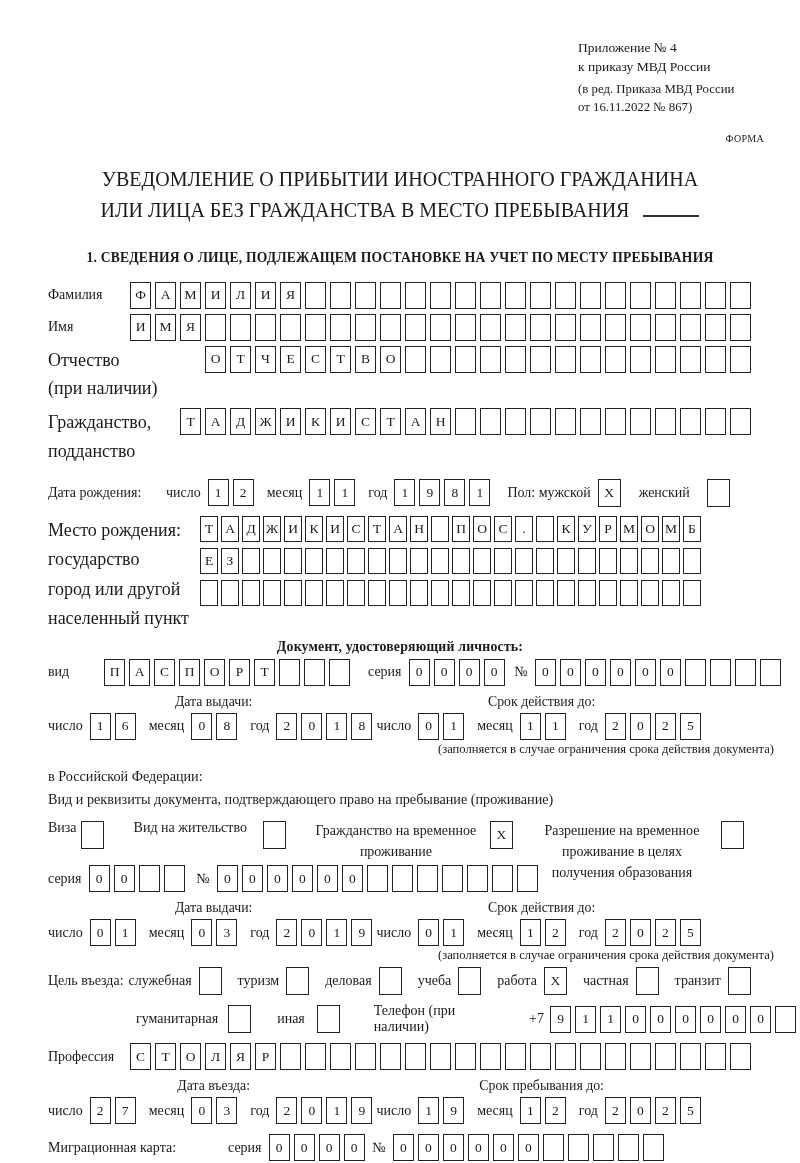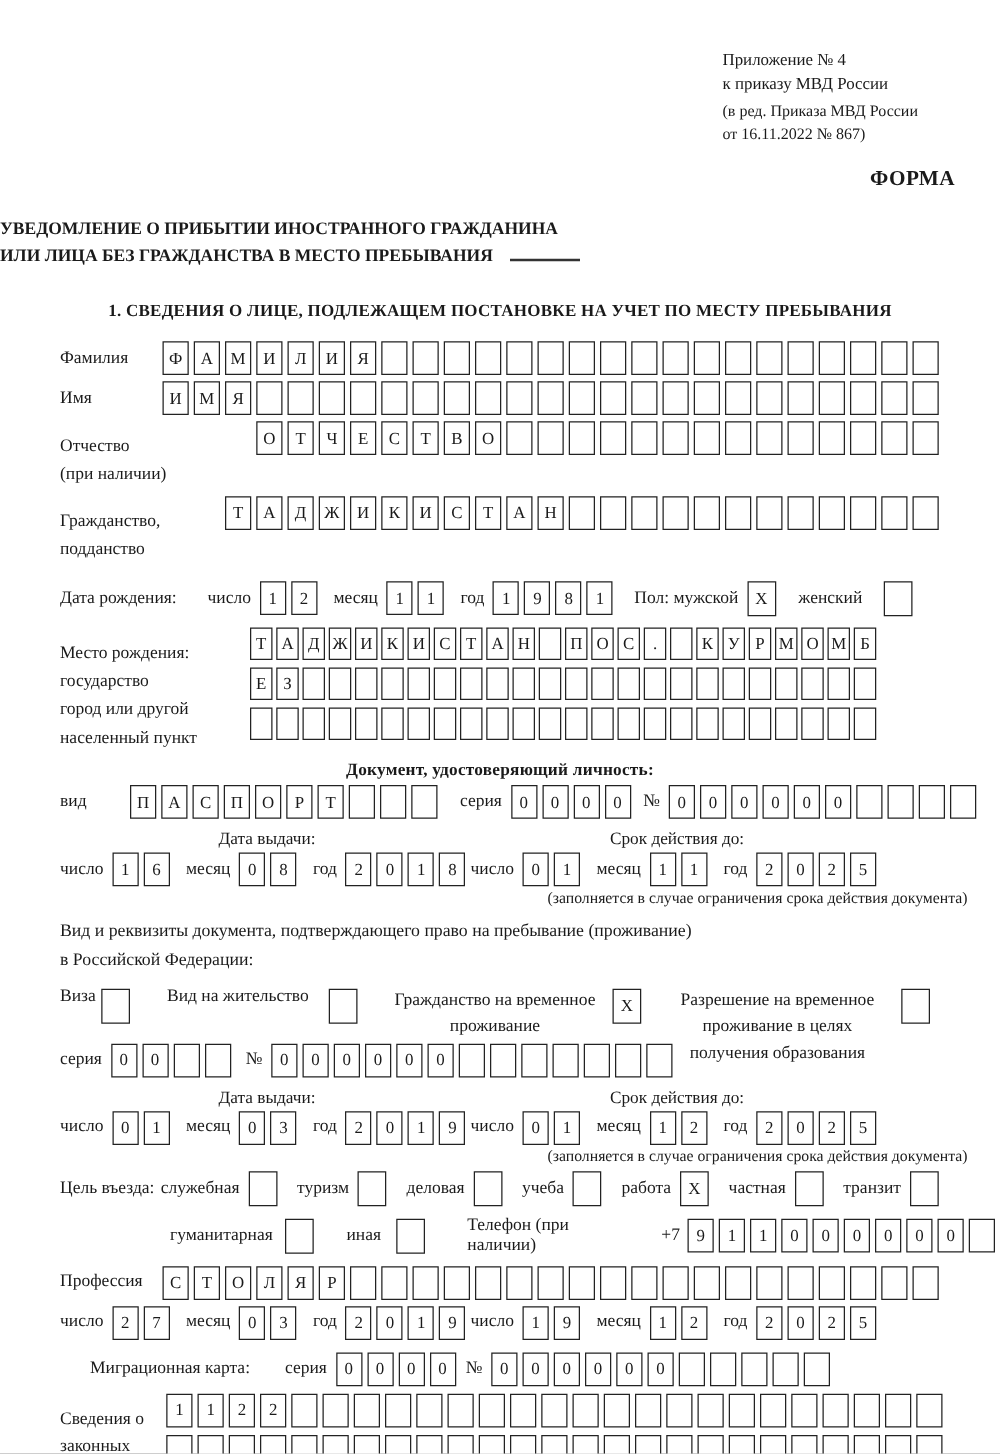--- a/index.html
+++ b/index.html
@@ -6,31 +6,31 @@
   .page{
     width:800px;height:1163px;background:#fff;color:#1a1a1a;
     font-family:"Liberation Serif","DejaVu Serif",serif;
     box-sizing:border-box;position:relative;overflow:hidden;
     padding-top:38px;
   }
   
   .refblock{width:200px;margin-left:578px;font-size:13.5px;line-height:1.42;}
   .refblock .sm{font-size:12.8px;}
   .refblock .gap{height:4px;}
-  .forma{ text-align:right; margin:16px 36px 0 0; font-weight:bold; font-size:17px; letter-spacing:.3px;}
+  .forma{ text-align:right; margin:16px 36px 0 0; font-weight:normal; font-size:10px; letter-spacing:.3px;}
   
-  .title{margin-top:20px;font-weight:bold;font-size:14px;line-height:1.55;}
+  .title{margin-top:20px;text-align:center;font-weight:normal;font-size:20px;line-height:1.55;}
   .blankline{display:inline-block;width:56px;height:13px;border-bottom:2.4px solid #333;margin-left:14px;}
   .sec1{margin-top:24px;text-align:center;font-weight:bold;font-size:13.6px;letter-spacing:.2px;}
   
   .frow{display:flex;align-items:center;margin:0 0 5px 48px;font-size:14px;}
   .frow.top{align-items:flex-start;}
   .lbl{flex:none;}
   .lw82{width:82px;}
-  .lblcol{flex:none;line-height:1.6;font-size:14px;margin-top:10px;}
+  .lblcol{flex:none;line-height:1.6;font-size:18px;}
   
   .cells{display:inline-flex;flex:none;}
   .cell{
     flex:none;display:inline-flex;align-items:center;justify-content:center;
     width:19px;height:25px;border:1.6px solid #222;margin-right:4px;
     font-size:13.5px;background:#fff;
   }
   .sm-cells .cell{width:16px;height:24px;margin-right:3px;}
   .cbox .cell{width:21px;height:26px;}
   .stack > .cells{display:flex;margin-bottom:6px;}
@@ -406,22 +406,22 @@
           <span class="cell">2</span>
           <span class="cell">0</span>
           <span class="cell">2</span>
           <span class="cell">5</span>
         </span>
     </span>
   </div>
   <div class="note">(заполняется в случае ограничения срока действия документа)</div>
 
   <div class="para">
+    <div>в Российской Федерации:</div>
     <div>Вид и реквизиты документа, подтверждающего право на пребывание (проживание)</div>
-    <div>в Российской Федерации:</div>
   </div>
 
   <div class="opts">
     <span>Виза</span>
     <span class="cells cbox" style="margin-left:4px;">
         <span class="cell"></span>
       </span>
     <span style="margin-left:26px;">Вид на жительство</span>
     <span class="cells cbox" style="margin-left:16px;">
         <span class="cell"></span>
@@ -589,20 +589,24 @@
         <span class="cell"></span>
         <span class="cell"></span>
         <span class="cell"></span>
         <span class="cell"></span>
         <span class="cell"></span>
         <span class="cell"></span>
         <span class="cell"></span>
       </span>
   </div>
 
+  <div class="dr-labels">
+    <div class="drl-left">Дата въезда:</div>
+    <div class="drl-right">Срок пребывания до:</div>
+  </div>
   <div class="dr-cells">
     <span class="grp">
       <span class="dlab">число</span>
       <span class="cells">
           <span class="cell">2</span>
           <span class="cell">7</span>
         </span>
       <span class="dlab mid">месяц</span>
       <span class="cells">
           <span class="cell">0</span>
@@ -630,21 +634,21 @@
       <span class="dlab mid">год</span>
       <span class="cells">
           <span class="cell">2</span>
           <span class="cell">0</span>
           <span class="cell">2</span>
           <span class="cell">5</span>
         </span>
     </span>
   </div>
 
-  <div class="frow" style="margin-top:10px;text-align:right;">
+  <div class="frow" style="margin-top:10px;">
     <span class="lbl" style="width:152px;">Миграционная карта:</span>
     <span class="dlab" style="margin-left:28px;">серия</span>
     <span class="cells">
         <span class="cell">0</span>
         <span class="cell">0</span>
         <span class="cell">0</span>
         <span class="cell">0</span>
       </span>
     <span class="dlab" style="margin-left:4px;">№</span>
     <span class="cells">

